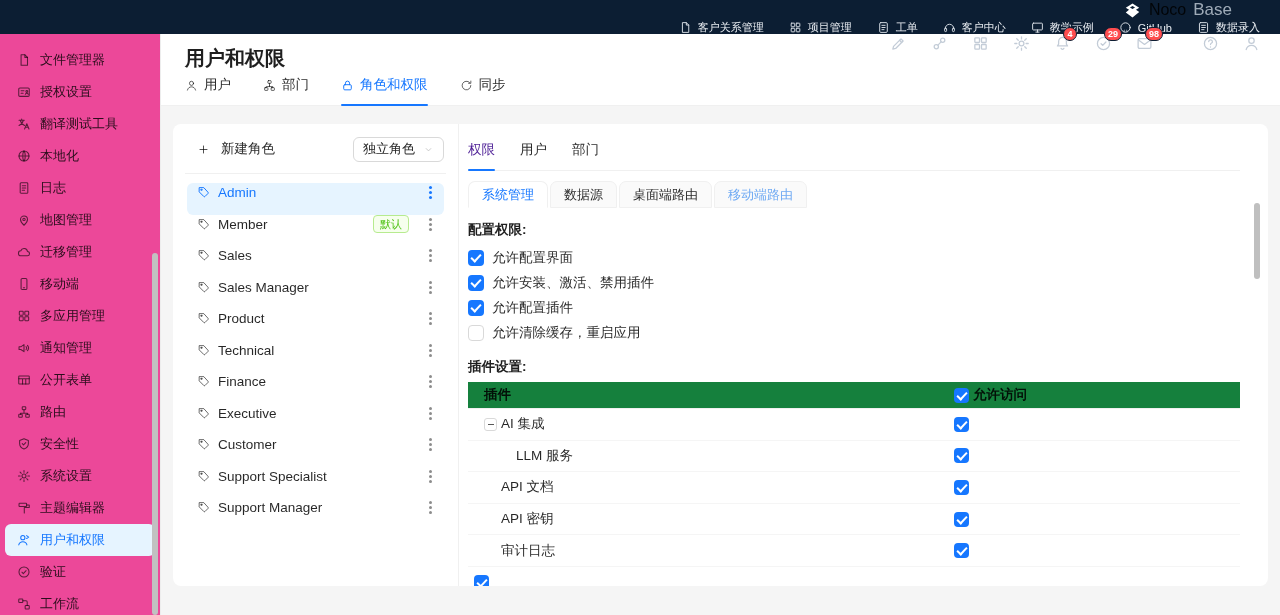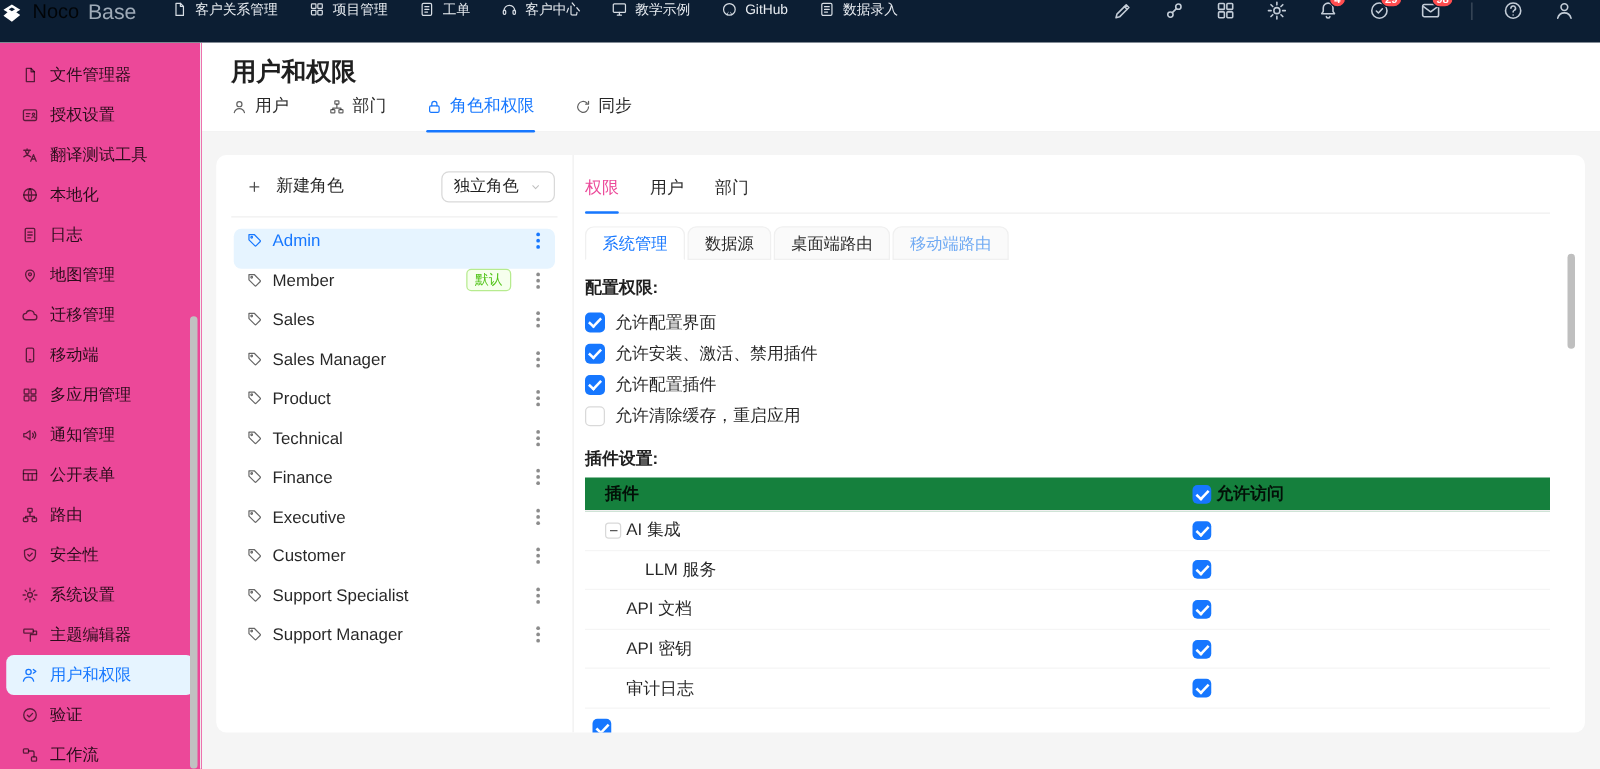--- a/index.html
+++ b/index.html
@@ -2,21 +2,21 @@
 <html><head>
 <meta charset="utf-8">
 <style>
   * { box-sizing: border-box; margin: 0; padding: 0; }
   html,body { width:1280px; height:615px; overflow:hidden; }
   body { font-family:"Liberation Sans", sans-serif; background:#f5f5f5; color:rgba(0,0,0,.85); }
   .ic { width:14px; height:14px; display:block; flex-shrink:0; }
   svg .st { fill:none; stroke:currentColor; stroke-width:1.8; stroke-linecap:round; stroke-linejoin:round; }
 
   
-  .topbar { position:fixed; top:0; left:0; width:1280px; height:34px; background:#0c1e33; display:flex; align-items:flex-start; padding:0 20px 0 0; z-index:50; }
+  .topbar { position:fixed; top:0; left:0; width:1280px; height:34px; background:#0c1e33; display:flex; align-items:flex-end; padding:0 20px 0 14px; z-index:50;flex-direction:column; }
   .brand { display:flex; align-items:center; gap:7px; margin-right:28px; cursor:pointer; }
   .brand .logo-mark { width:19px; height:19px; color:#fff; }
   .brand-light { color:#9fabb8; font-weight:400; font-size:17px; }
   .top-nav { display:flex; align-items:center; gap:25px; }
   .top-nav-item { display:flex; align-items:center; gap:6px; color:#e9edf2; font-size:11px; cursor:pointer; white-space:nowrap; }
   .top-nav-item .ic { width:13px; height:13px; color:#d7dde4; }
   .top-right { margin-left:auto; display:flex; align-items:center; gap:24px; color:#c3ccd7; }
   .tr-btn { position:relative; width:17px; height:17px; cursor:pointer; }
   .tr-btn .ic { width:17px; height:17px; }
   .badge { position:absolute; top:-8px; left:9px; min-width:14px; height:14px; background:#ff4d4f; color:#fff; font-size:9px; font-weight:700; line-height:12px; text-align:center; border-radius:8px; padding:0 3px; border:1px solid #0c1e33; }
@@ -62,21 +62,21 @@
   .role-badge { background:#f6ffed; border:1px solid #b7eb8f; color:#52c41a; font-size:11px; line-height:16px; padding:0 6px; border-radius:4px; margin-right:6px; }
   .dots { position:relative; width:3px; height:3px; border-radius:50%; background:#8c8c8c; margin:0 6px; cursor:pointer; }
   .dots::before, .dots::after { content:""; position:absolute; left:0; width:3px; height:3px; border-radius:50%; background:#8c8c8c; }
   .dots::before { top:-5px; } .dots::after { top:5px; }
   .role-item.selected .dots, .role-item.selected .dots::before, .role-item.selected .dots::after { background:#1677ff; }
 
   
   .detail-col { flex:1; min-width:0; padding:10px 28px 0 9px; }
   .dtabs { display:flex; gap:25px; border-bottom:1px solid #f0f0f0; }
   .dtab { position:relative; font-size:13.5px; padding:7px 0 11px; color:rgba(0,0,0,.85); cursor:pointer; }
-  .dtab.active { color:#ec4899; }
+  .dtab.active { color:#4c1d95; }
   .dtab.active::after { content:""; position:absolute; left:0; right:0; bottom:-1px; height:2px; background:#1677ff; border-radius:2px; }
   .subtabs { display:flex; margin-top:10px; }
   .subtab { height:27px; display:flex; align-items:center; padding:0 13px; font-size:13px; background:#fafafa; border:1px solid #f0f0f0; border-radius:7px 7px 0 0; margin-right:2px; color:rgba(0,0,0,.85); cursor:pointer; }
   .subtab.active { background:#fff; border-bottom-color:#fff; color:#1677ff; }
   .subtab.light { color:#70aaf3; }
   .section-title { font-size:13.5px; font-weight:700; color:rgba(0,0,0,.88); margin:13px 0 6px; }
   .cb-row { display:flex; align-items:center; gap:8px; height:25px; font-size:13.5px; color:rgba(0,0,0,.85); }
   .cbox { width:16px; height:16px; border-radius:4px; flex-shrink:0; cursor:pointer; position:relative; }
   .cbox.checked { background:#1677ff; }
   .cbox.checked::after { content:""; position:absolute; left:5.2px; top:2.4px; width:4.2px; height:8px; border:solid #fff; border-width:0 2px 2px 0; transform:rotate(43deg); }

